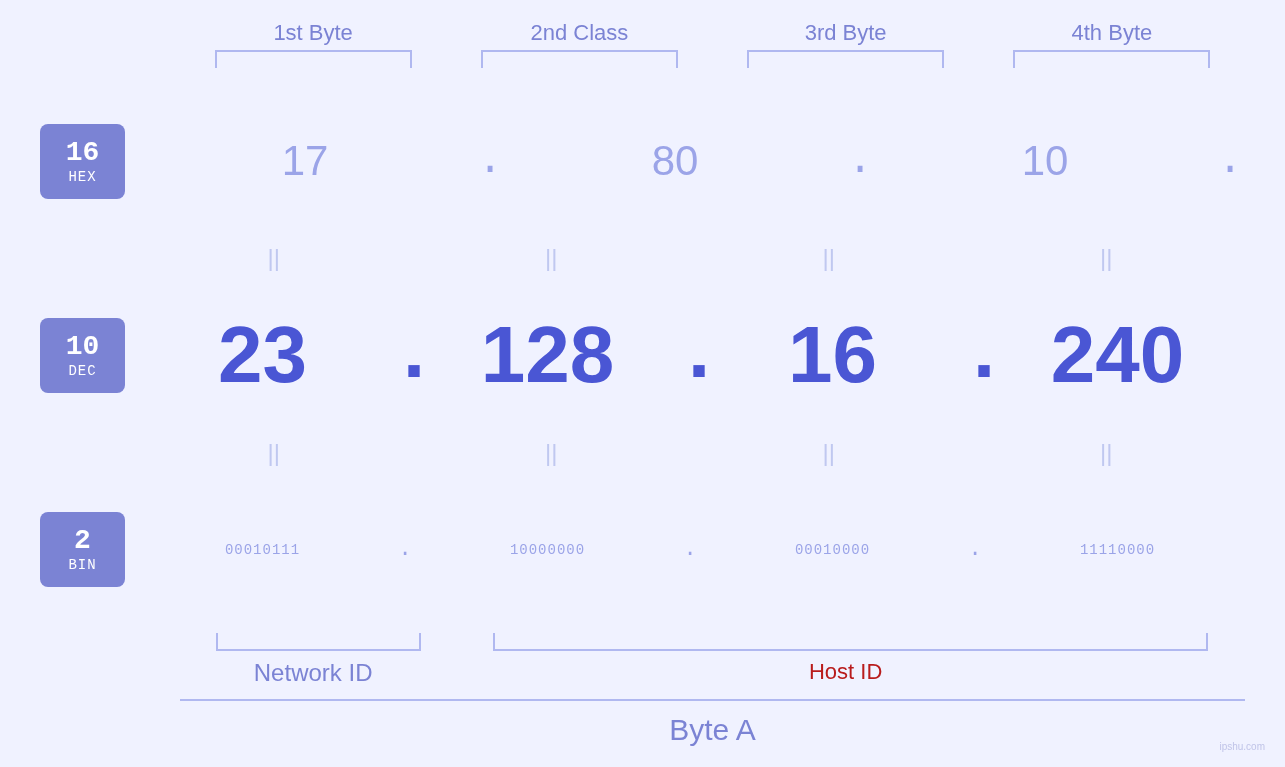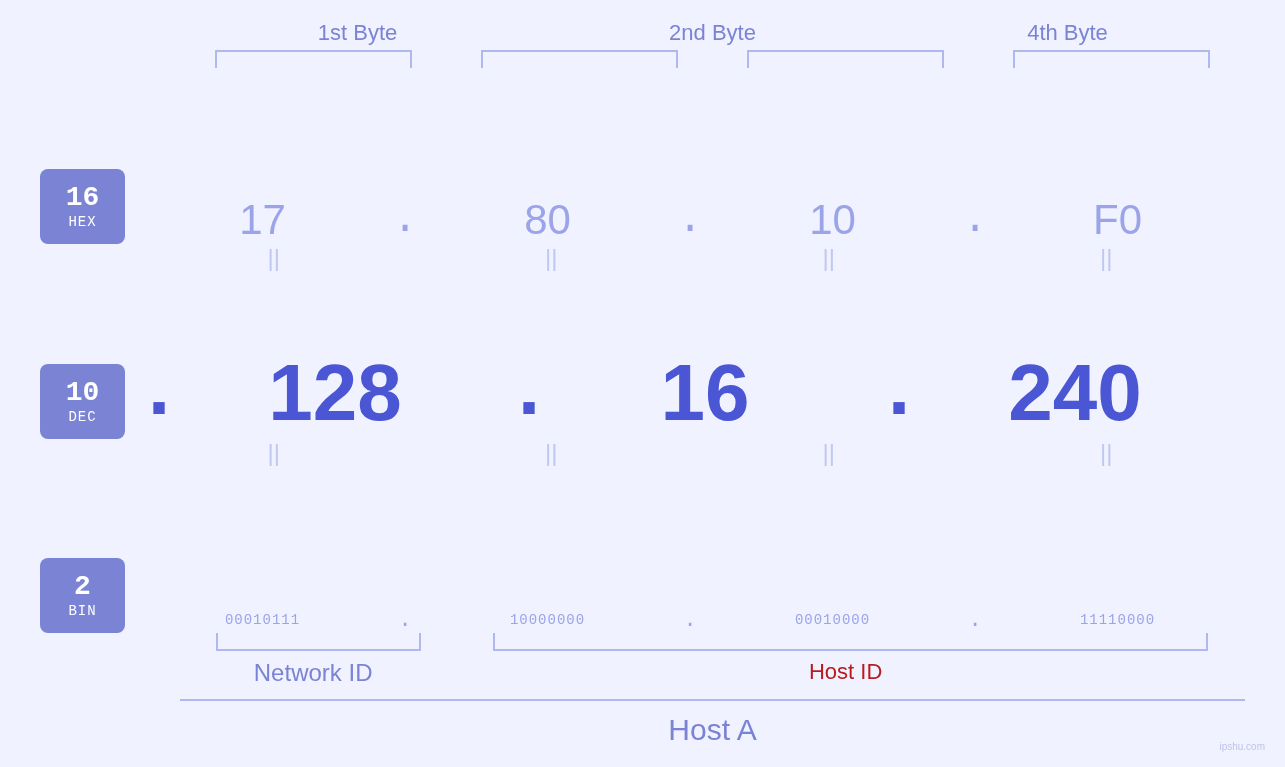--- a/index.html
+++ b/index.html
@@ -58,21 +58,21 @@
     .bracket {
       width: 80%;
       height: 18px;
       border: 2px solid #b0b8f0;
       border-bottom: none;
     }
 
     
     .row {
       display: flex;
-      align-items: flex-end;
+      align-items: center;
       width: 100%;
       flex: 1;
     }
 
     .badge {
       width: 85px;
       height: 75px;
       background-color: #7b83d4;
       border-radius: 8px;
       display: flex;
@@ -167,21 +167,22 @@
     .dot-dec { font-size: 80px; color: #4a56d4; font-weight: bold; }
     .dot-bin { font-size: 22px; color: #9ba4e8; }
   </style>
 </head>
 <body>
 
 <div class="container">
 
   <div class="byte-headers">
     <div class="byte-header">1st Byte</div>
-    <div class="byte-header">2nd Byte</div>
+    <div class="byte-header">2nd Class</div>
+    <div class="byte-header">3rd Byte</div>
     <div class="byte-header">4th Byte</div>
   </div>
 
   <div class="brackets-row">
     <div class="bracket-cell">
       <div class="bracket"></div>
     </div>
     <div class="bracket-cell">
       <div class="bracket"></div>
     </div>
@@ -204,39 +205,39 @@
       </div>
       <div class="dot-sep dot-hex">.</div>
       <div class="byte-cell">
         <span class="hex-value">80</span>
       </div>
       <div class="dot-sep dot-hex">.</div>
       <div class="byte-cell">
         <span class="hex-value">10</span>
       </div>
       <div class="dot-sep dot-hex">.</div>
-      <div class="byte-cell">
-        <span class="hex-value">F0</span>
-      </div>
     </div>
   </div>
 
   <div class="equals-row">
     <div class="equals-cell">||</div>
     <div class="equals-cell">||</div>
     <div class="equals-cell">||</div>
     <div class="equals-cell">||</div>
   </div>
 
   <div class="row">
     <div class="badge">
       <span class="badge-number">10</span>
       <span class="badge-label">DEC</span>
     </div>
     <div class="values-row">
+      <div class="byte-cell">
+        <span class="dec-value">23</span>
+      </div>
       <div class="dot-sep dot-dec">.</div>
       <div class="byte-cell">
         <span class="dec-value">128</span>
       </div>
       <div class="dot-sep dot-dec">.</div>
       <div class="byte-cell">
         <span class="dec-value">16</span>
       </div>
       <div class="dot-sep dot-dec">.</div>
       <div class="byte-cell">
@@ -287,18 +288,18 @@
     </div>
   </div>
 
   <div style="width:100%; padding-left:140px; display:flex; margin-top:8px;">
     <div style="flex:1; text-align:center; color:#7b83d4; font-size:24px; font-family:Arial,sans-serif;">Network ID</div>
     <div style="flex:3; text-align:center; color:#b91c1c; font-size:22px; font-family:Arial,sans-serif;">Host ID</div>
   </div>
 
   <div style="width:100%; padding-left:140px; margin-top:12px;">
     <div style="width:100%; height:2px; border-top:2px solid #b0b8f0; margin-bottom:12px;"></div>
-    <div style="text-align:center; color:#7b83d4; font-size:30px; font-family:Arial,sans-serif;">Host A</div>
+    <div style="text-align:center; color:#7b83d4; font-size:30px; font-family:Arial,sans-serif;">Byte A</div>
   </div>
 
 </div>
 
 <div class="watermark">ipshu.com</div>
 
 </body></html>

